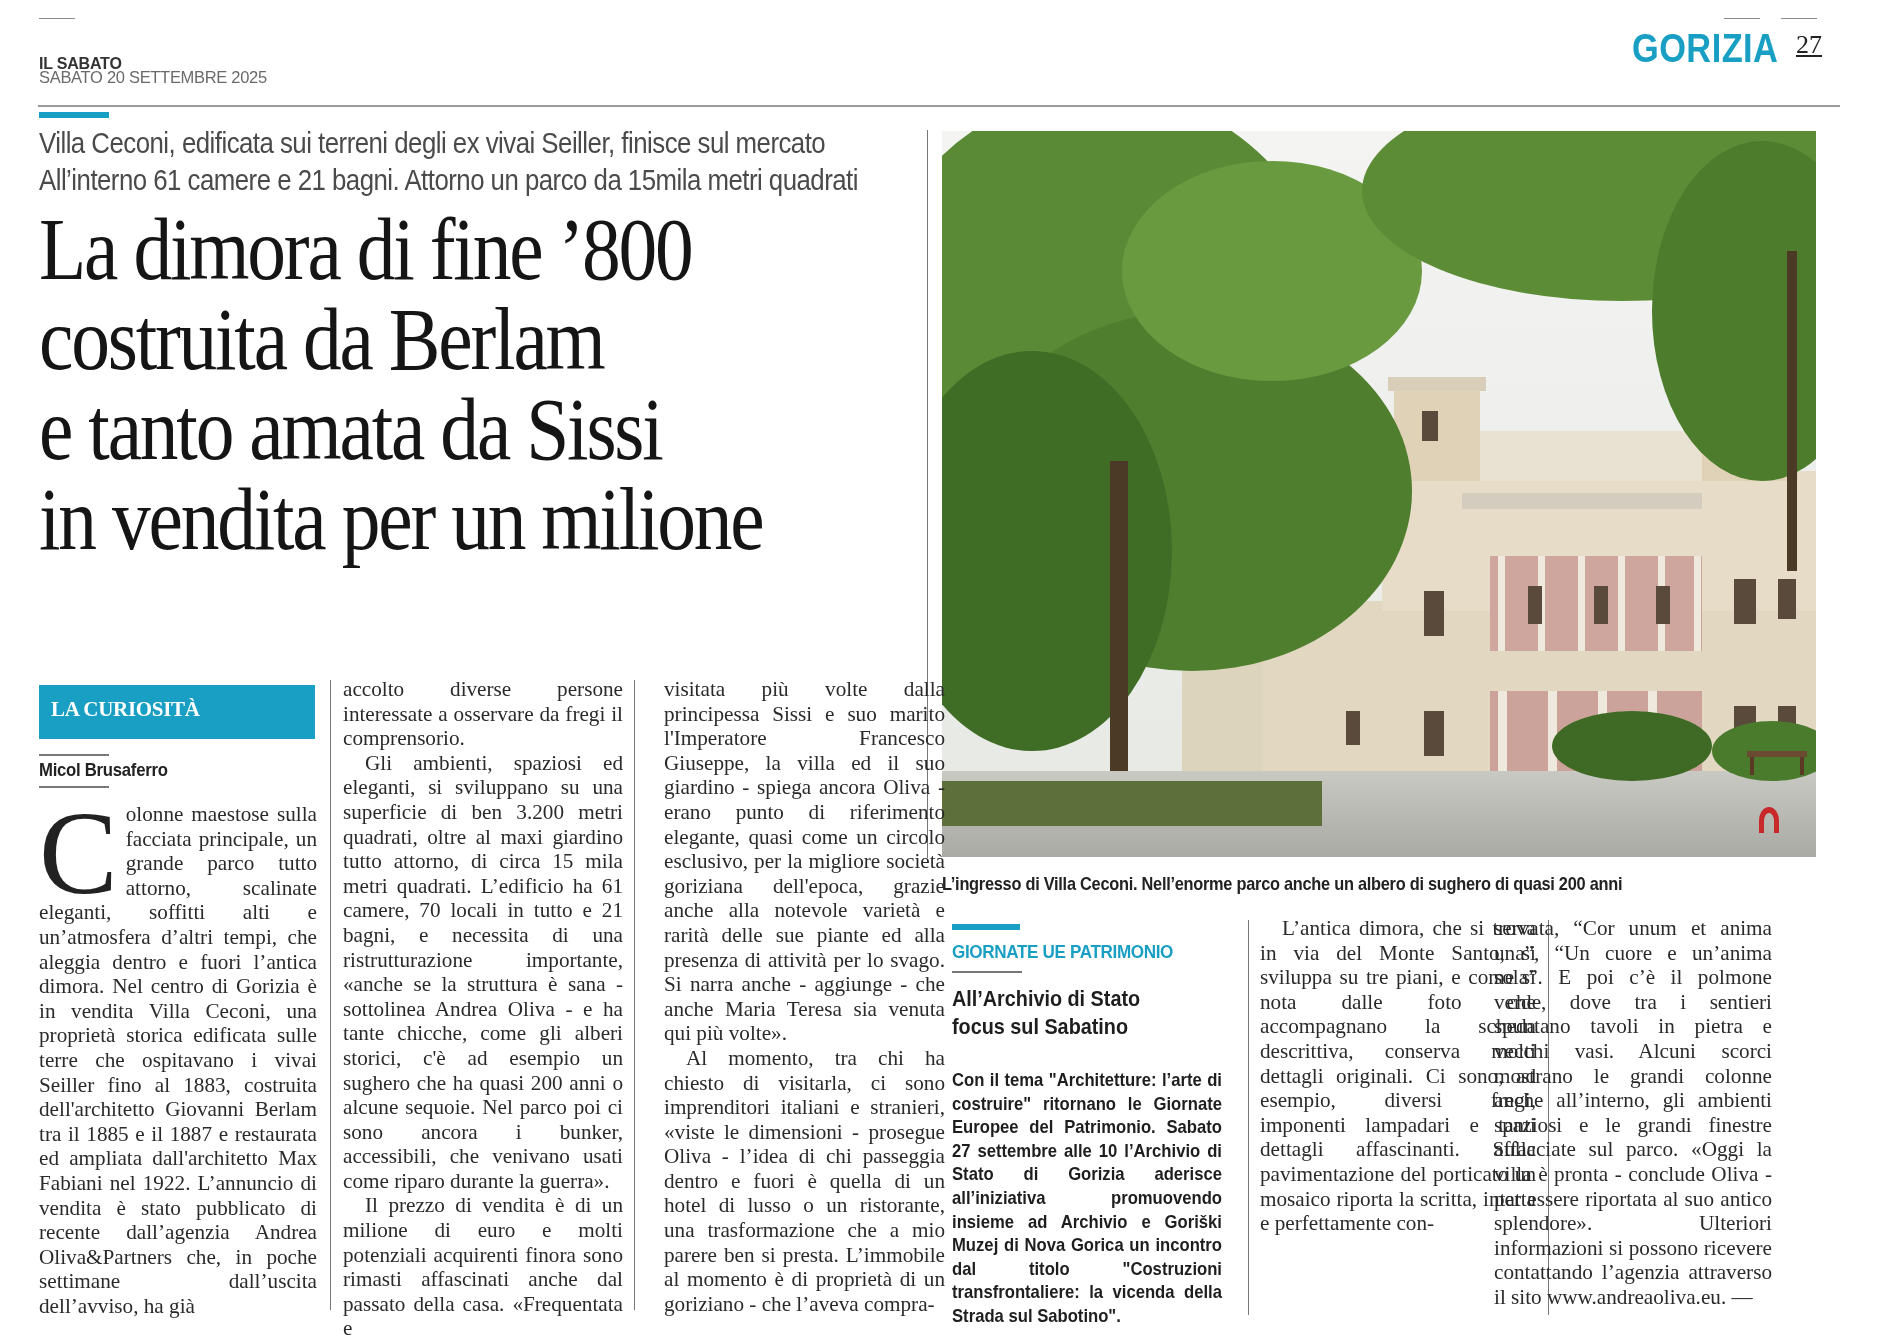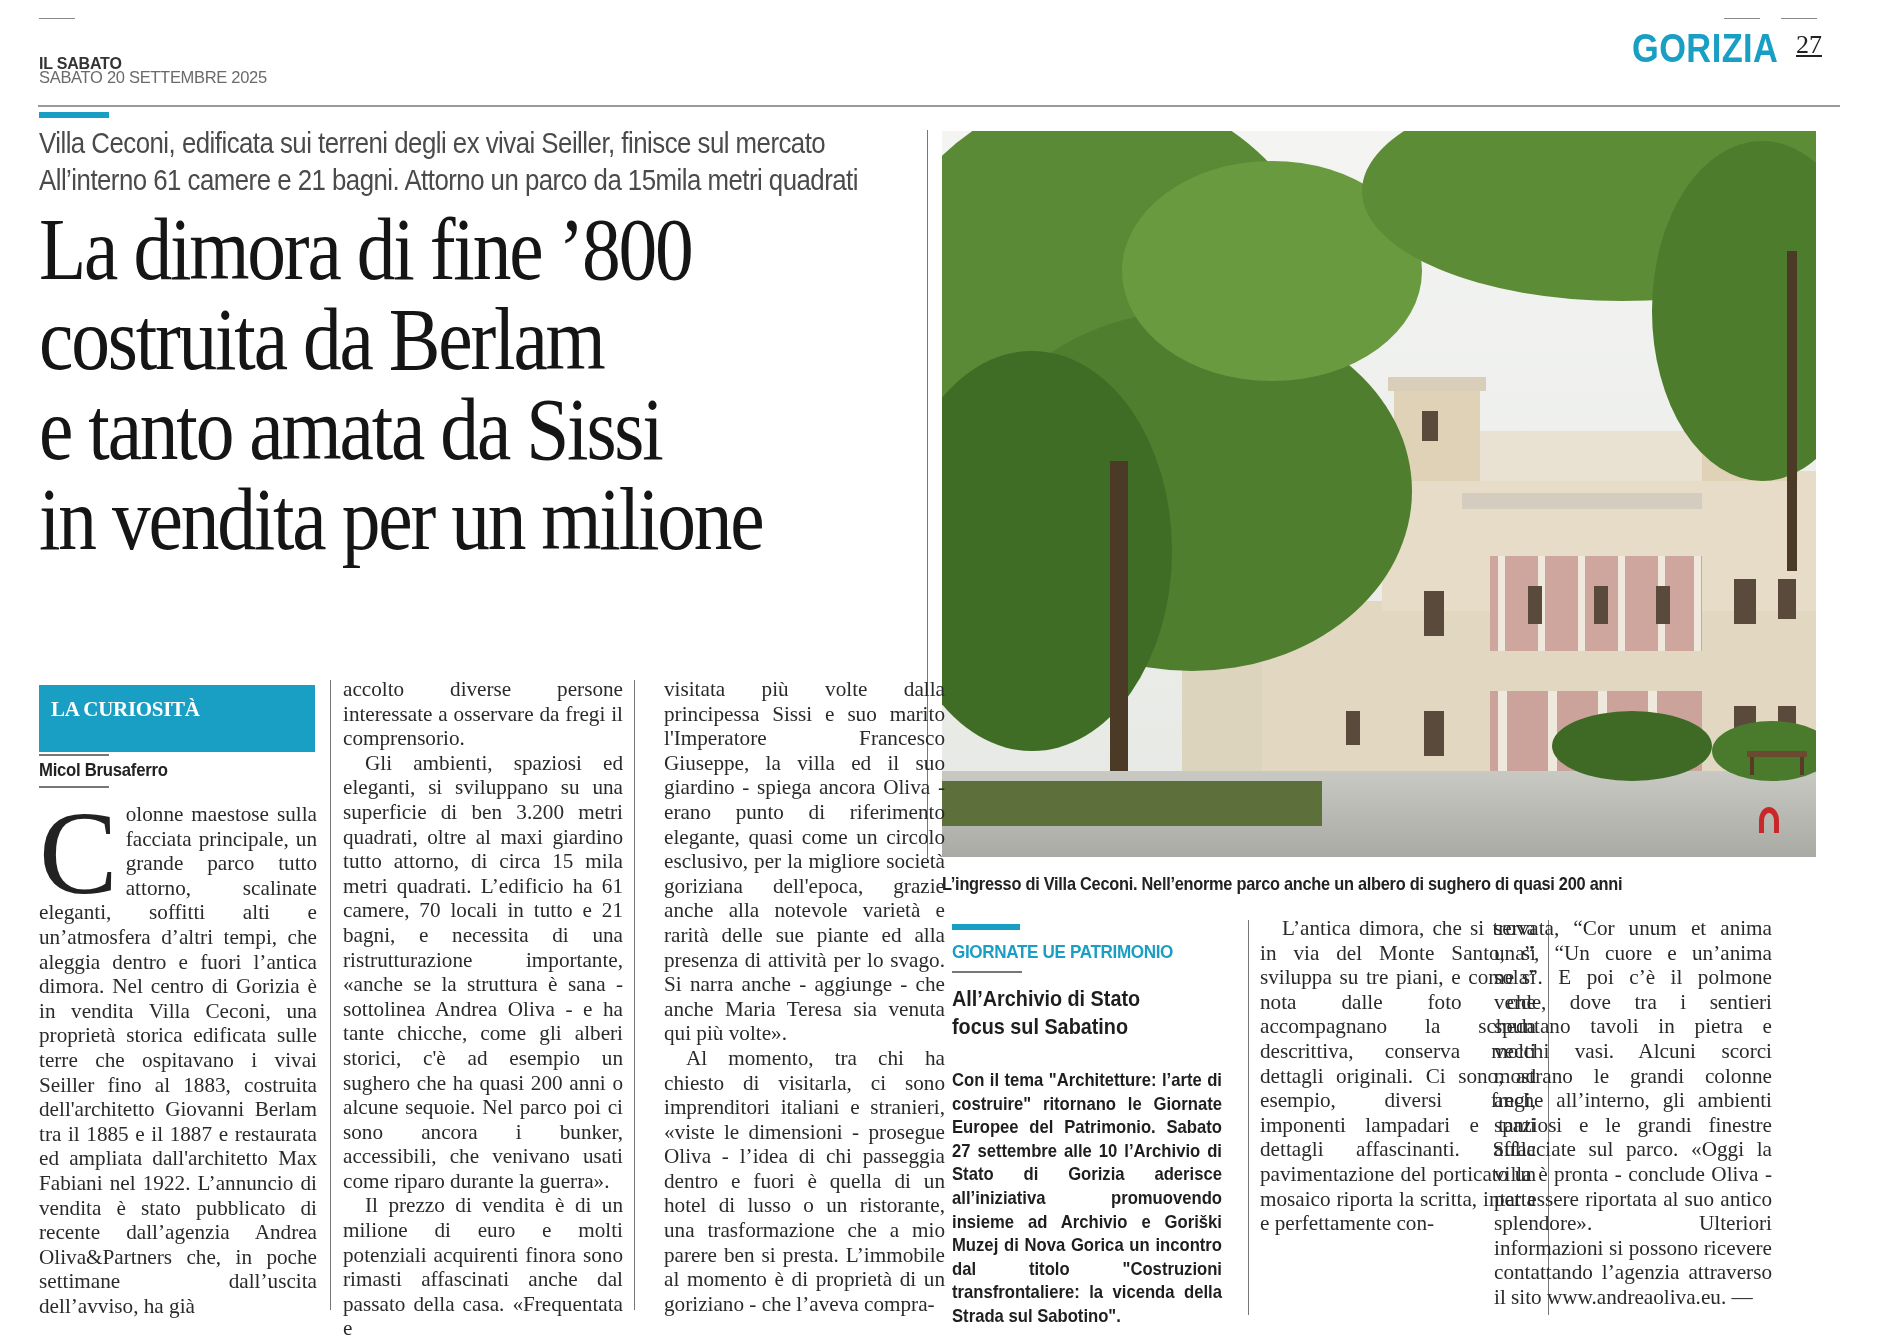--- a/index.html
+++ b/index.html
@@ -19,21 +19,21 @@
   .accent-bar { left:39px; top:112px; width:70px; height:6px; background:#1a9fc4; }
 
   .subtitle { left:39px; width:885px; font-size:30px; color:#4a4a4a; line-height:37px; white-space:nowrap; letter-spacing:-0.6px; transform:scaleX(0.86); transform-origin:left top; }
   .headline { left:39px; top:205px; width:1040px; font-size:88px; line-height:90px; color:#151515; letter-spacing:-2.5px; transform:scaleX(0.88); transform-origin:left top; white-space:nowrap; }
 
   .vrule { width:1px; background:#777; }
 
   .photo { left:942px; top:131px; width:874px; height:726px; overflow:hidden; }
   .caption { left:942px; top:873px; font-size:19px; font-weight:bold; color:#222; white-space:nowrap; letter-spacing:-0.3px; transform:scaleX(0.86); transform-origin:left top; }
 
-  .label-box { left:39px; top:685px; width:276px; height:67px; background:#1a9fc4; }
+  .label-box { left:39px; top:685px; width:276px; height:54px; background:#1a9fc4; }
   .label-box span { position:absolute; left:12px; top:12px; color:#fff; font-size:21px; font-weight:bold; letter-spacing:-0.3px; }
   .short-rule { height:1.5px; background:#777; width:70px; }
   .byline { left:39px; top:759px; font-size:19px; font-weight:bold; color:#222; letter-spacing:-0.3px; transform:scaleX(0.88); transform-origin:left top; white-space:nowrap; }
 
   .col { font-size:21.2px; line-height:24.6px; color:#2a2a2a; text-align:justify; hyphens:manual; }
   .col p { margin:0; }
   .col p.indent { text-indent:22px; }
   .dropcap { float:left; font-size:118px; line-height:92px; margin:6px 8px 0 0; color:#222; }
 
   .side-accent { left:952px; top:924px; width:68px; height:6px; background:#1a9fc4; }

